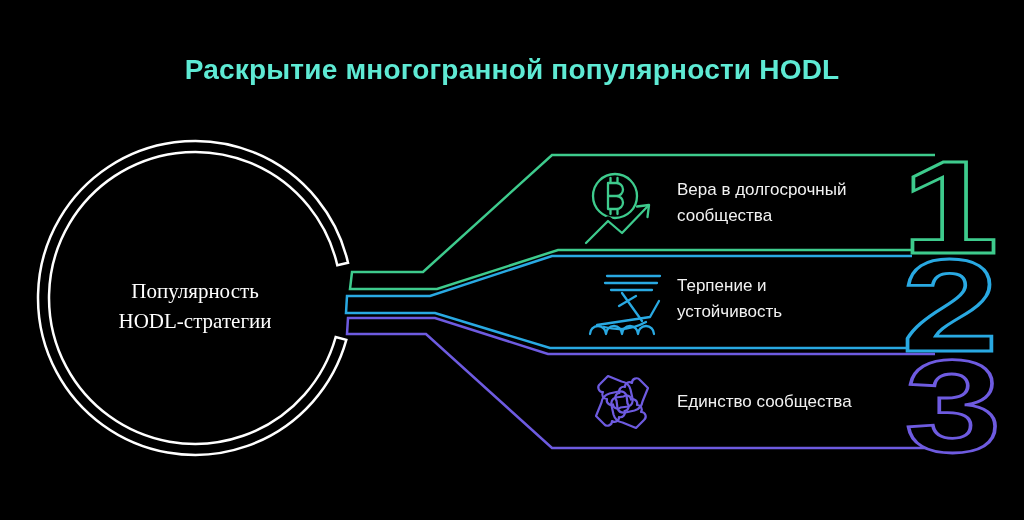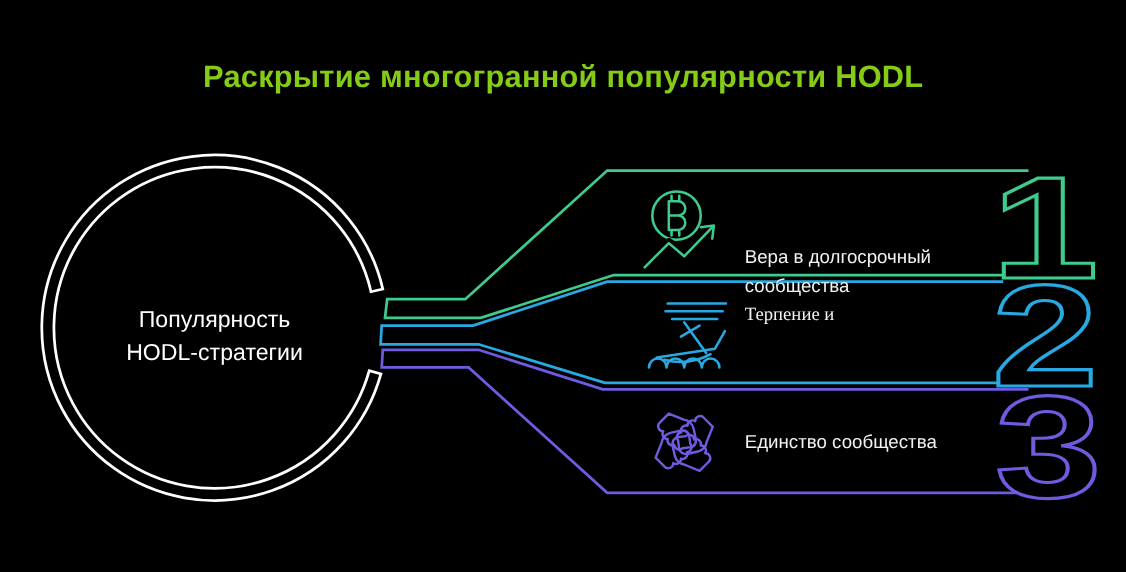--- a/index.html
+++ b/index.html
@@ -3,30 +3,30 @@
 <meta charset="utf-8">
 <style>
   html,body{margin:0;padding:0;background:#000;}
   .stage{
     position:relative;width:1024px;height:520px;background:#000;
     font-family:"Liberation Sans",sans-serif;overflow:hidden;
   }
   .stage svg{position:absolute;left:0;top:0;}
   .title{
     position:absolute;left:0;right:0;top:54px;text-align:center;
-    color:#84cc16;font-size:28px;font-weight:bold;letter-spacing:.2px;
+    color:#5eead4;font-size:28px;font-weight:bold;letter-spacing:.2px;
   }
   .hub-label{
     position:absolute;left:45px;top:276px;width:300px;text-align:center;
-    color:#ffffff;font-size:21px;line-height:30px;font-weight:400;
+    color:#ffffff;font-size:21px;line-height:30px;font-weight:400;font-family:Liberation Serif, serif;
   }
   .branch-text{
     position:absolute;left:677px;color:#f2f2f2;font-size:17px;line-height:26px;
   }
-  .bt1{top:177px;margin-top:44px;} .bt2{top:273px;font-family:Liberation Serif, serif;} .bt3{top:389px;text-align:right;}
+  .bt1{top:177px;} .bt2{top:273px;} .bt3{top:389px;text-align:right;}
   .line{display:block;}
 </style>
 </head>
 <body>
 
 <div class="stage">
 
   <svg width="1024" height="520" viewBox="0 0 1024 520">
 
     <path d="M 346.3 339.9 A 157 157 0 1 1 348.0 262.7 L 337.3 265.2 A 146 146 0 1 0 335.7 337.0 Z" fill="none" stroke="#ffffff" stroke-width="2.5"></path>
@@ -78,18 +78,19 @@
     <span class="line">Популярность</span>
     <span class="line">HODL-стратегии</span>
   </div>
 
   <div class="branch-text bt1">
     <span class="line">Вера в долгосрочный</span>
     <span class="line">сообщества</span>
   </div>
   <div class="branch-text bt2">
     <span class="line">Терпение и</span>
+    <span class="line">устойчивость</span>
   </div>
   <div class="branch-text bt3">
     <span class="line">Единство сообщества</span>
   </div>
 
 </div>
 
 </body></html>

